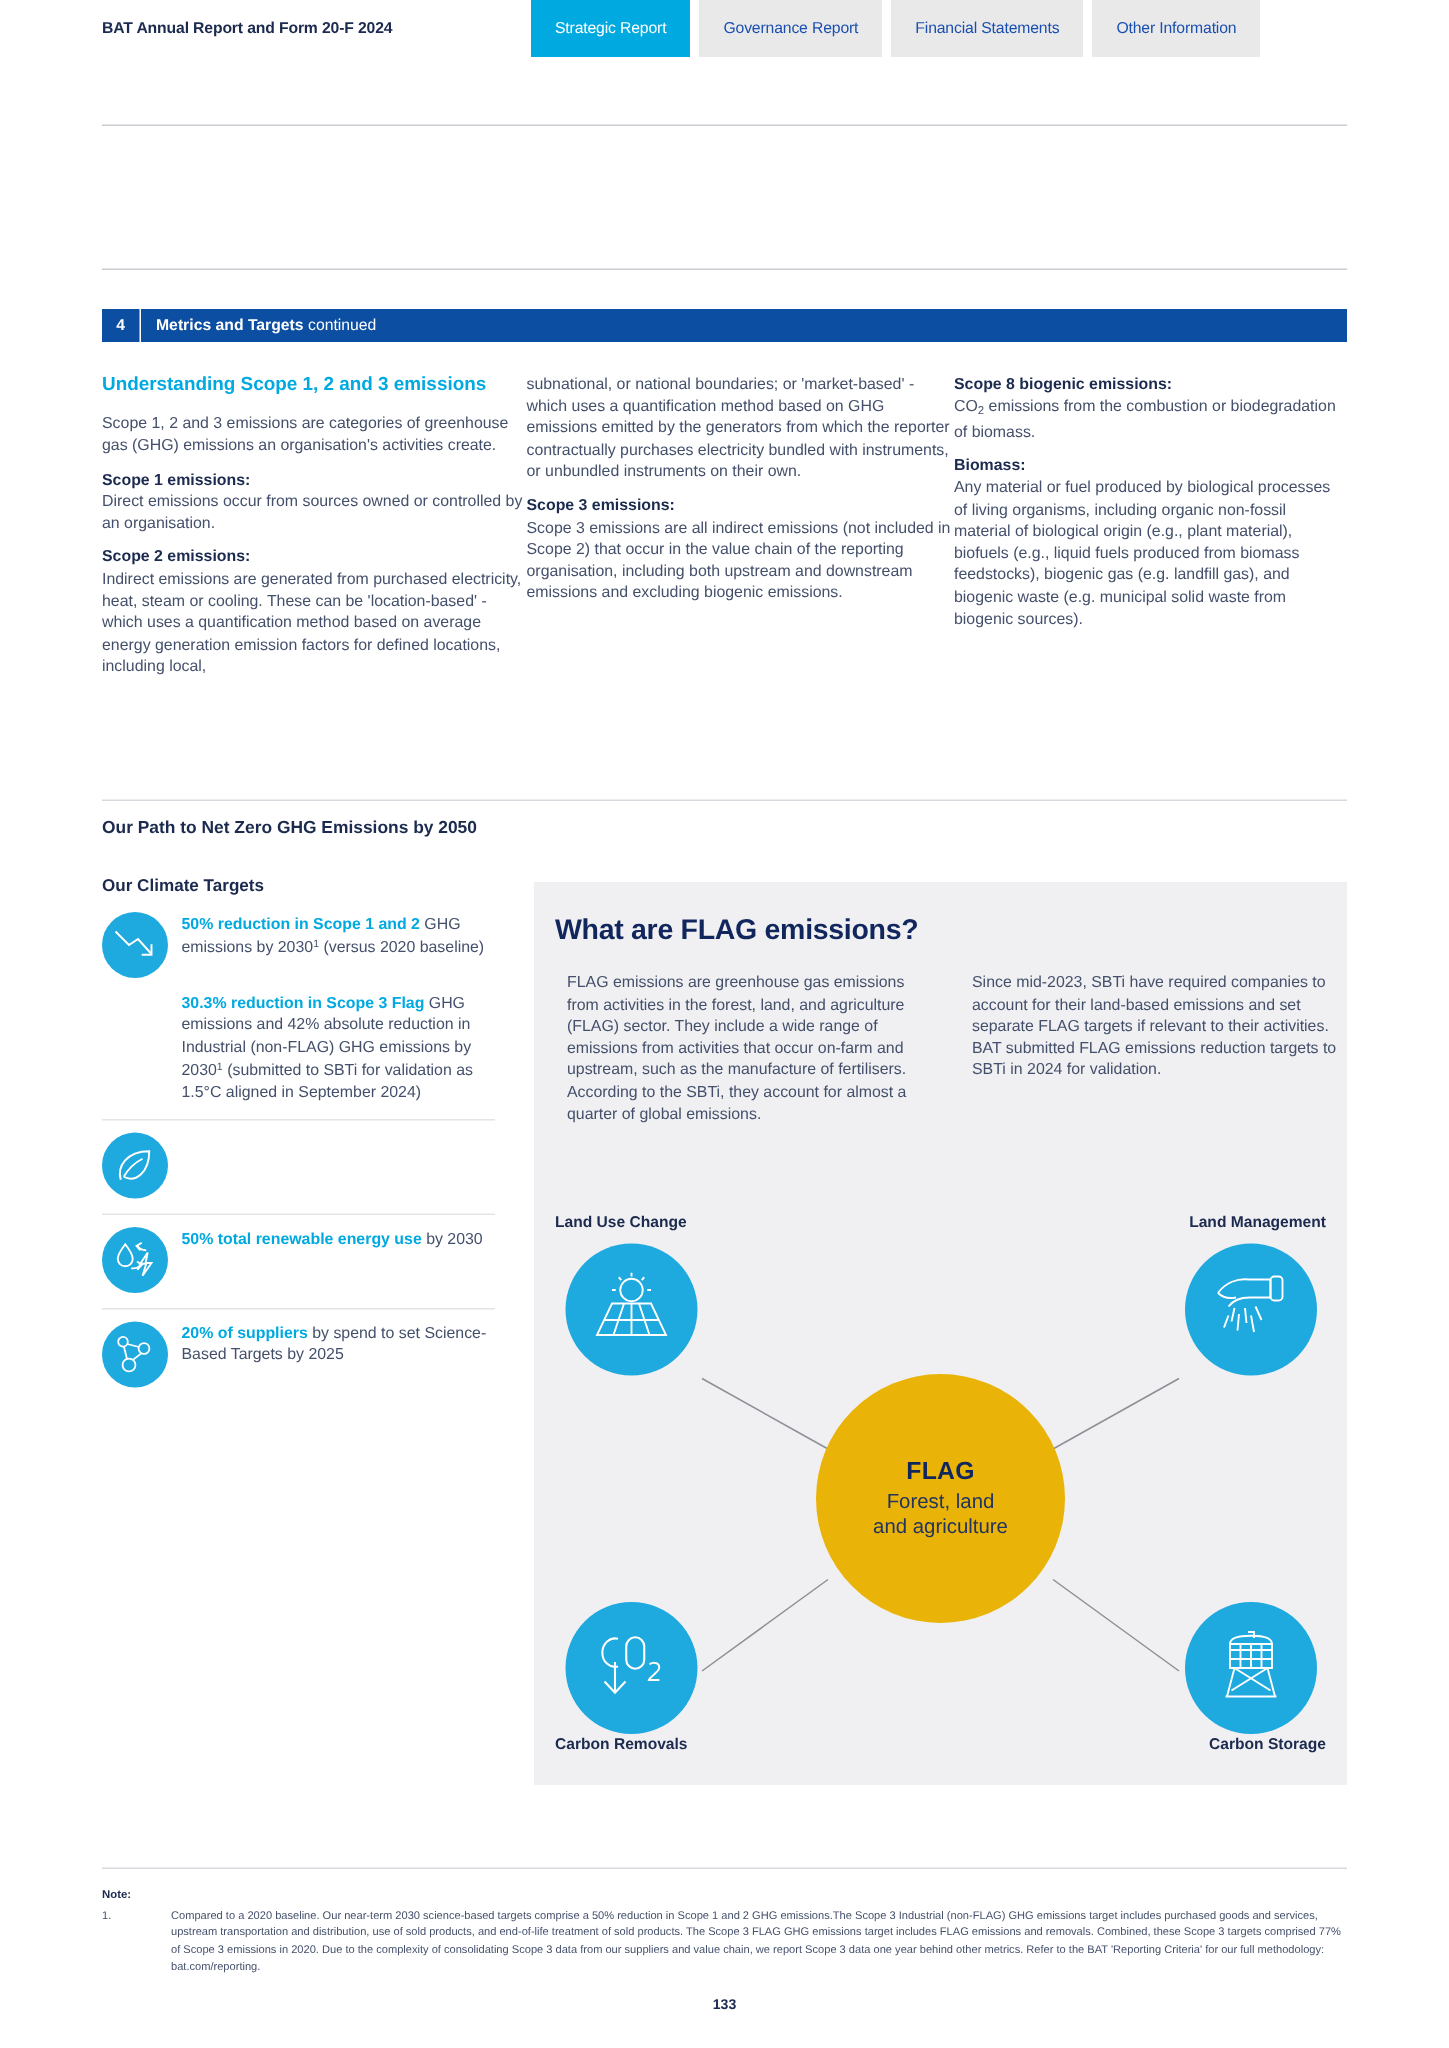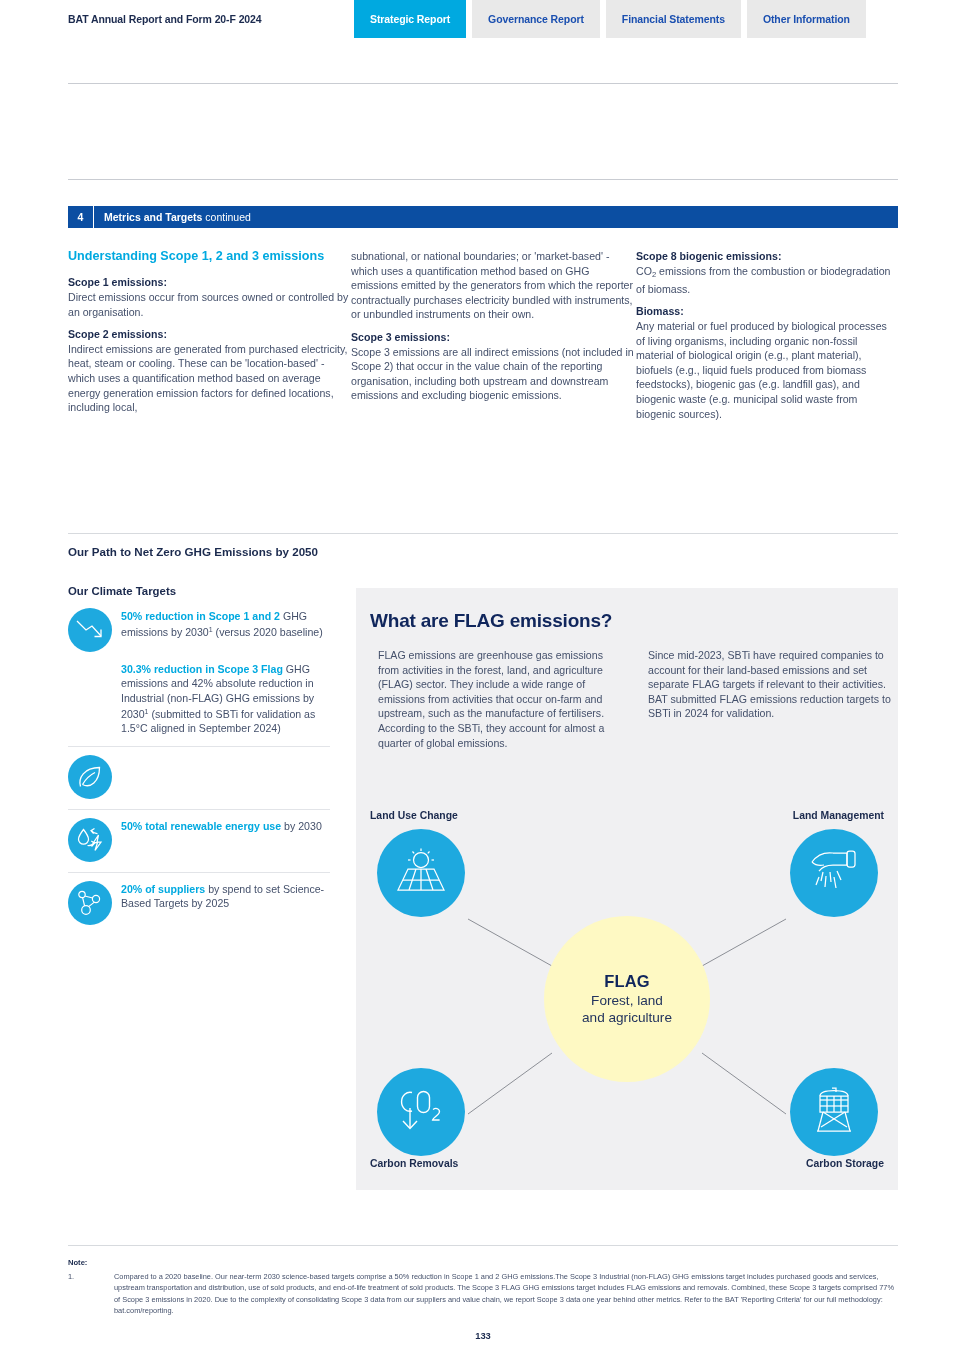--- a/index.html
+++ b/index.html
@@ -15,21 +15,21 @@
   
   .topbar { position:absolute; left:0; top:0; width:966px; height:44px; }
   .brandline {
     position:absolute; left:68px; top:13px;
     font-size:10.5px; font-weight:700; letter-spacing:-0.1px; color:#1b2a4e;
     white-space:nowrap;
   }
   .tabs { position:absolute; left:354px; top:0px; display:flex; gap:6px; }
   .tab {
     height:38px; display:flex; align-items:center; justify-content:center;
-    padding:0 16px; font-size:10.5px; font-weight:700; letter-spacing:-0.1px;
+    padding:0 16px; font-size:10.5px; font-weight:400; letter-spacing:-0.1px;
     background:#e9e9e9; color:#1a4fb0; white-space:nowrap;
   }
   .tab.active { background:#00a9e0; color:#ffffff; }
 
   
   .hrule { position:absolute; left:68px; width:830px; height:1px; background:#c9ccd2; }
   .hrule.r1 { top:83px; }
   .hrule.r2 { top:179px; }
 
   
@@ -110,21 +110,21 @@
   .nodecircle {
     position:absolute; width:88px; height:88px; border-radius:50%;
     background:#1ea9df; display:flex; align-items:center; justify-content:center;
   }
   .nc-luc { left:21px; top:26px; }
   .nc-lm  { left:434px; top:26px; }
   .nc-cr  { left:21px; top:265px; }
   .nc-cs  { left:434px; top:265px; }
   .hubwrap {
     position:absolute; left:188px; top:113px; width:166px; height:166px;
-    border-radius:50%; background:#fef9c3;
+    border-radius:50%; background:#eab308;
     display:flex; flex-direction:column; align-items:center; justify-content:center;
   }
   .hub-t { font-size:16.5px; font-weight:700; color:#10265c; letter-spacing:0.2px; }
   .hub-s { font-size:13.6px; line-height:17.5px; color:#23345e; text-align:center; margin-top:1px; }
 
   
   .noterule { position:absolute; left:68px; top:1245px; width:830px; height:1px; background:#d7dade; }
   .notehdr {
     position:absolute; left:68px; top:1258px;
     font-size:7.6px; font-weight:700; color:#1b2a4e;
@@ -164,20 +164,21 @@
     <div class="ttl">
       <span>Metrics and Targets</span>
       <span class="cont">continued</span>
     </div>
   </div>
 
   <div class="cols">
 
     <div class="col c1">
       <h3>Understanding Scope 1, 2 and 3 emissions</h3>
+      <p>Scope 1, 2 and 3 emissions are categories of greenhouse gas (GHG) emissions an organisation's activities create.</p>
       <p class="sub">Scope 1 emissions:</p>
       <p>Direct emissions occur from sources owned or controlled by an organisation.</p>
       <p class="sub">Scope 2 emissions:</p>
       <p>Indirect emissions are generated from purchased electricity, heat, steam or cooling. These can be 'location-based' - which uses a quantification method based on average energy generation emission factors for defined locations, including local,</p>
     </div>
 
     <div class="col c2">
       <p>subnational, or national boundaries; or 'market-based' - which uses a quantification method based on GHG emissions emitted by the generators from which the reporter contractually purchases electricity bundled with instruments, or unbundled instruments on their own.</p>
       <p class="sub">Scope 3 emissions:</p>
       <p>Scope 3 emissions are all indirect emissions (not included in Scope 2) that occur in the value chain of the reporting organisation, including both upstream and downstream emissions and excluding biogenic emissions.</p>

